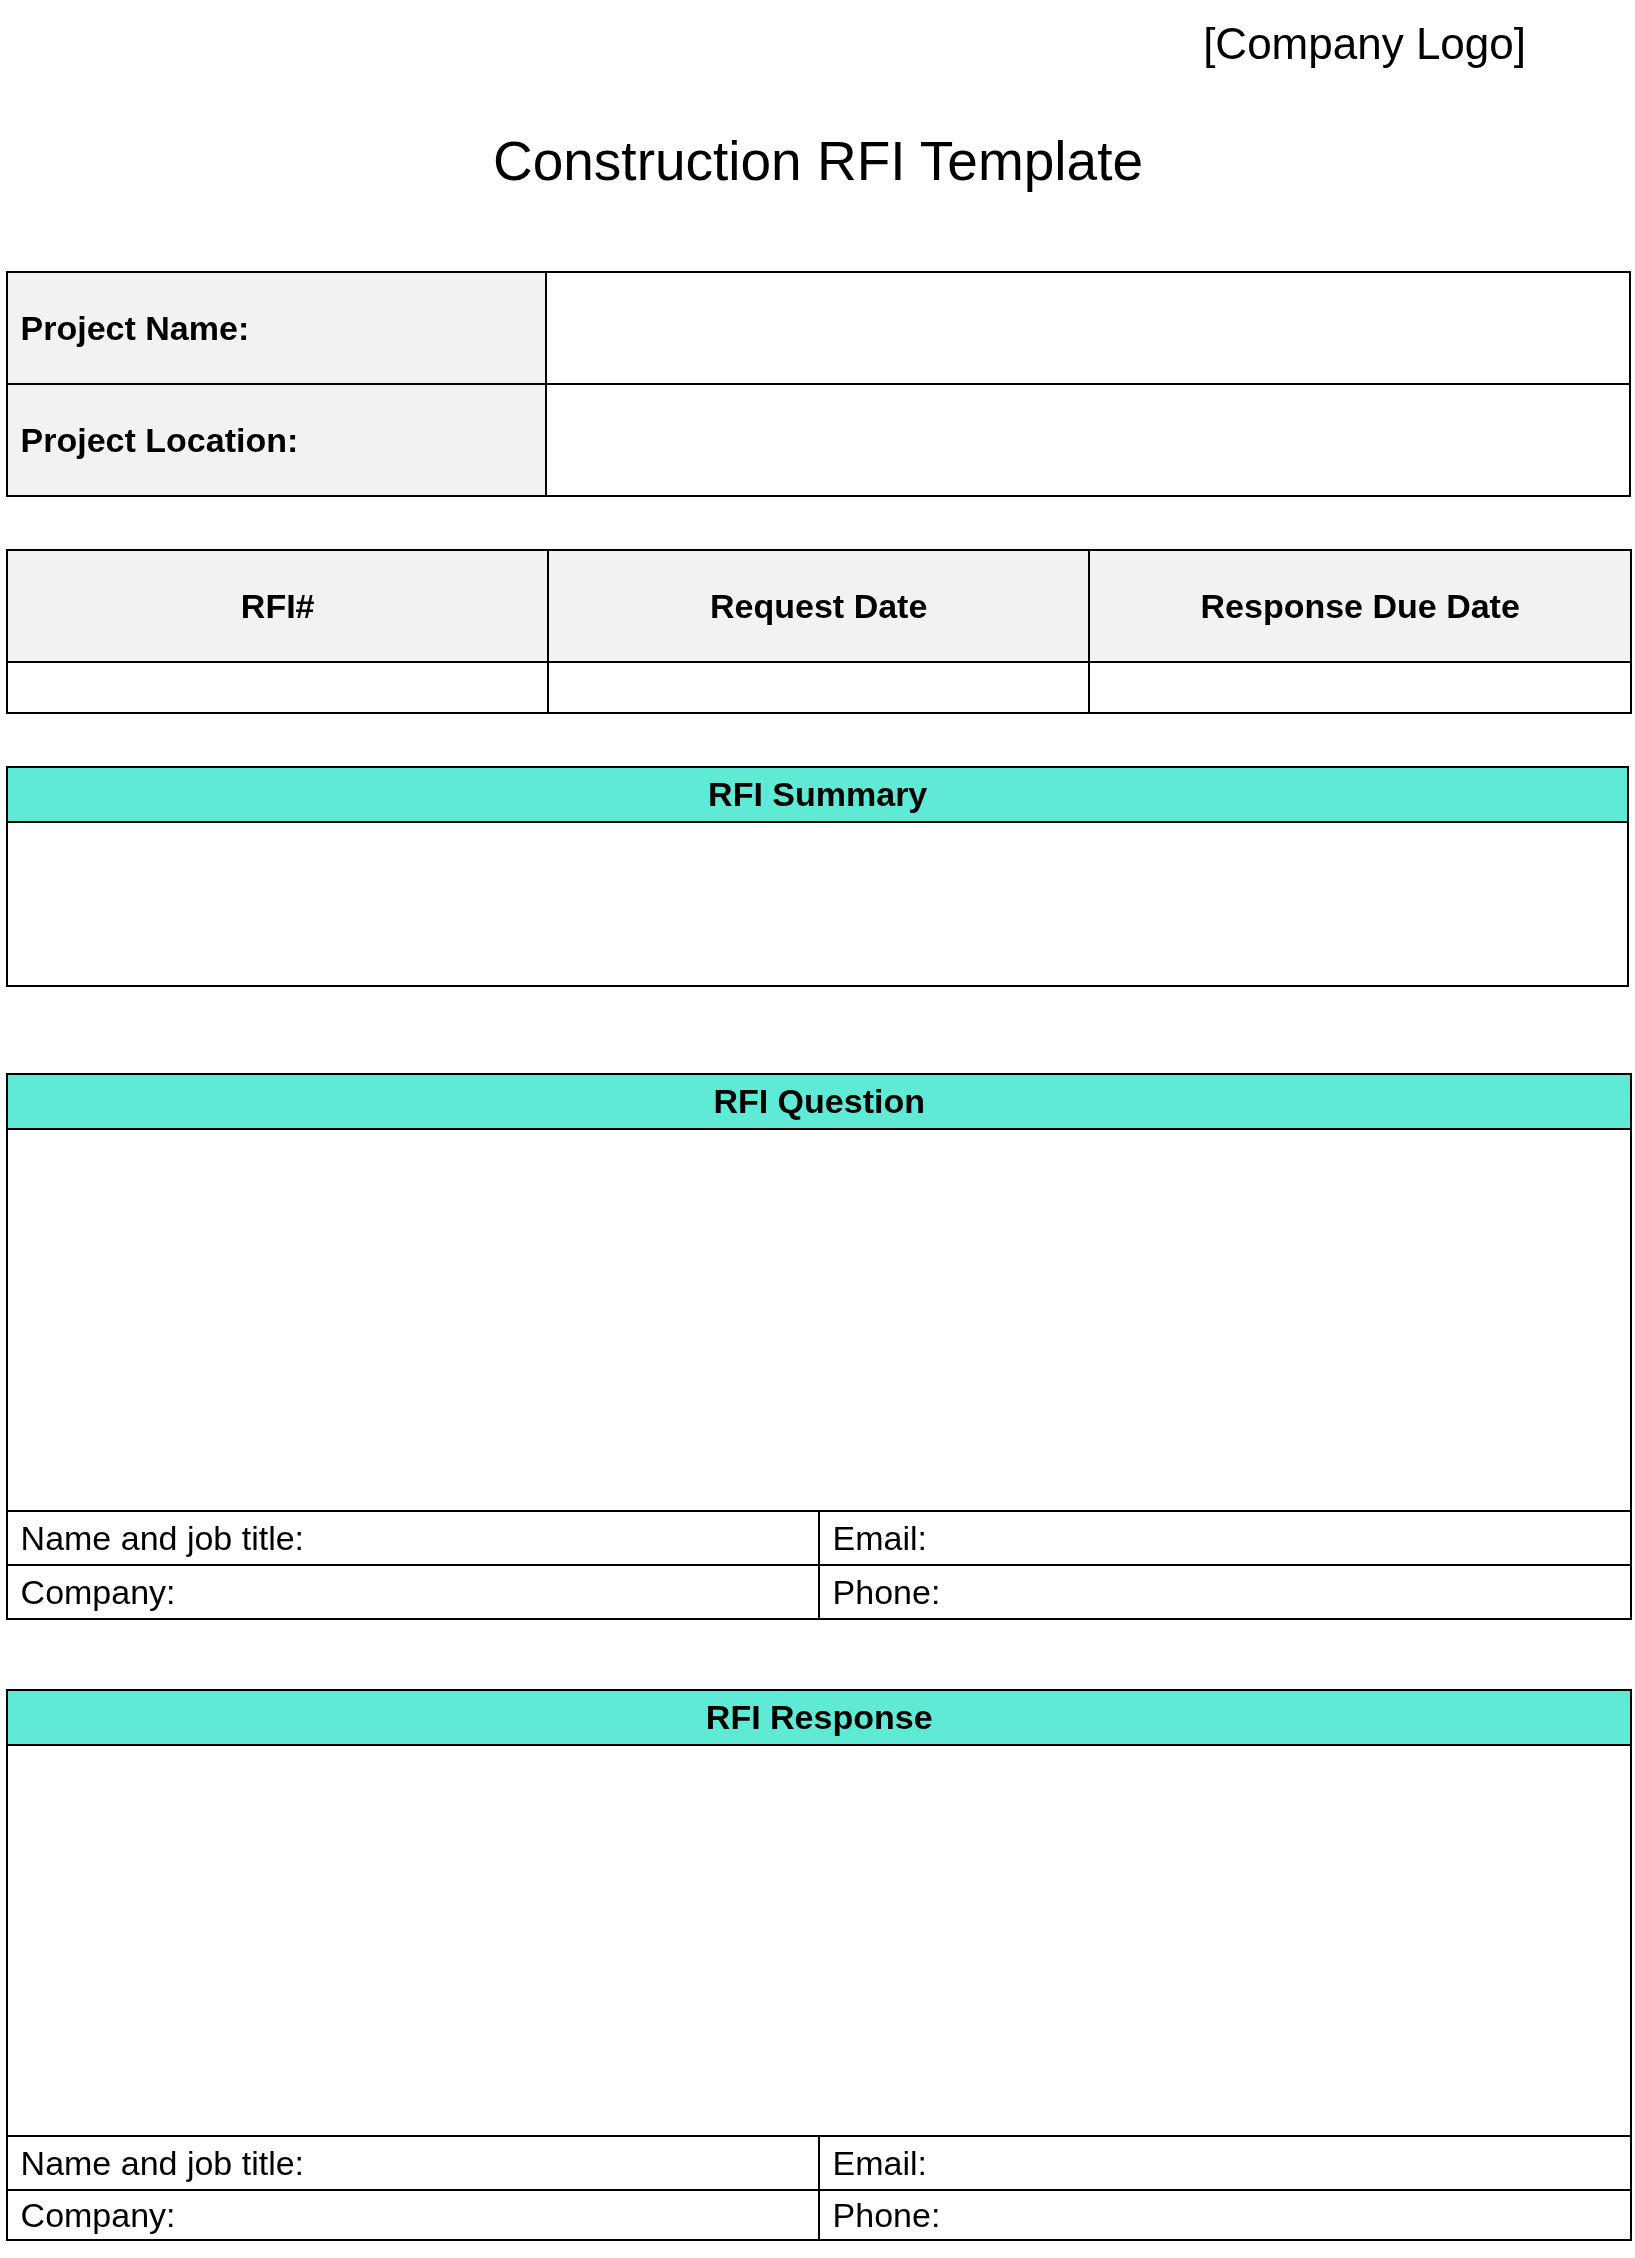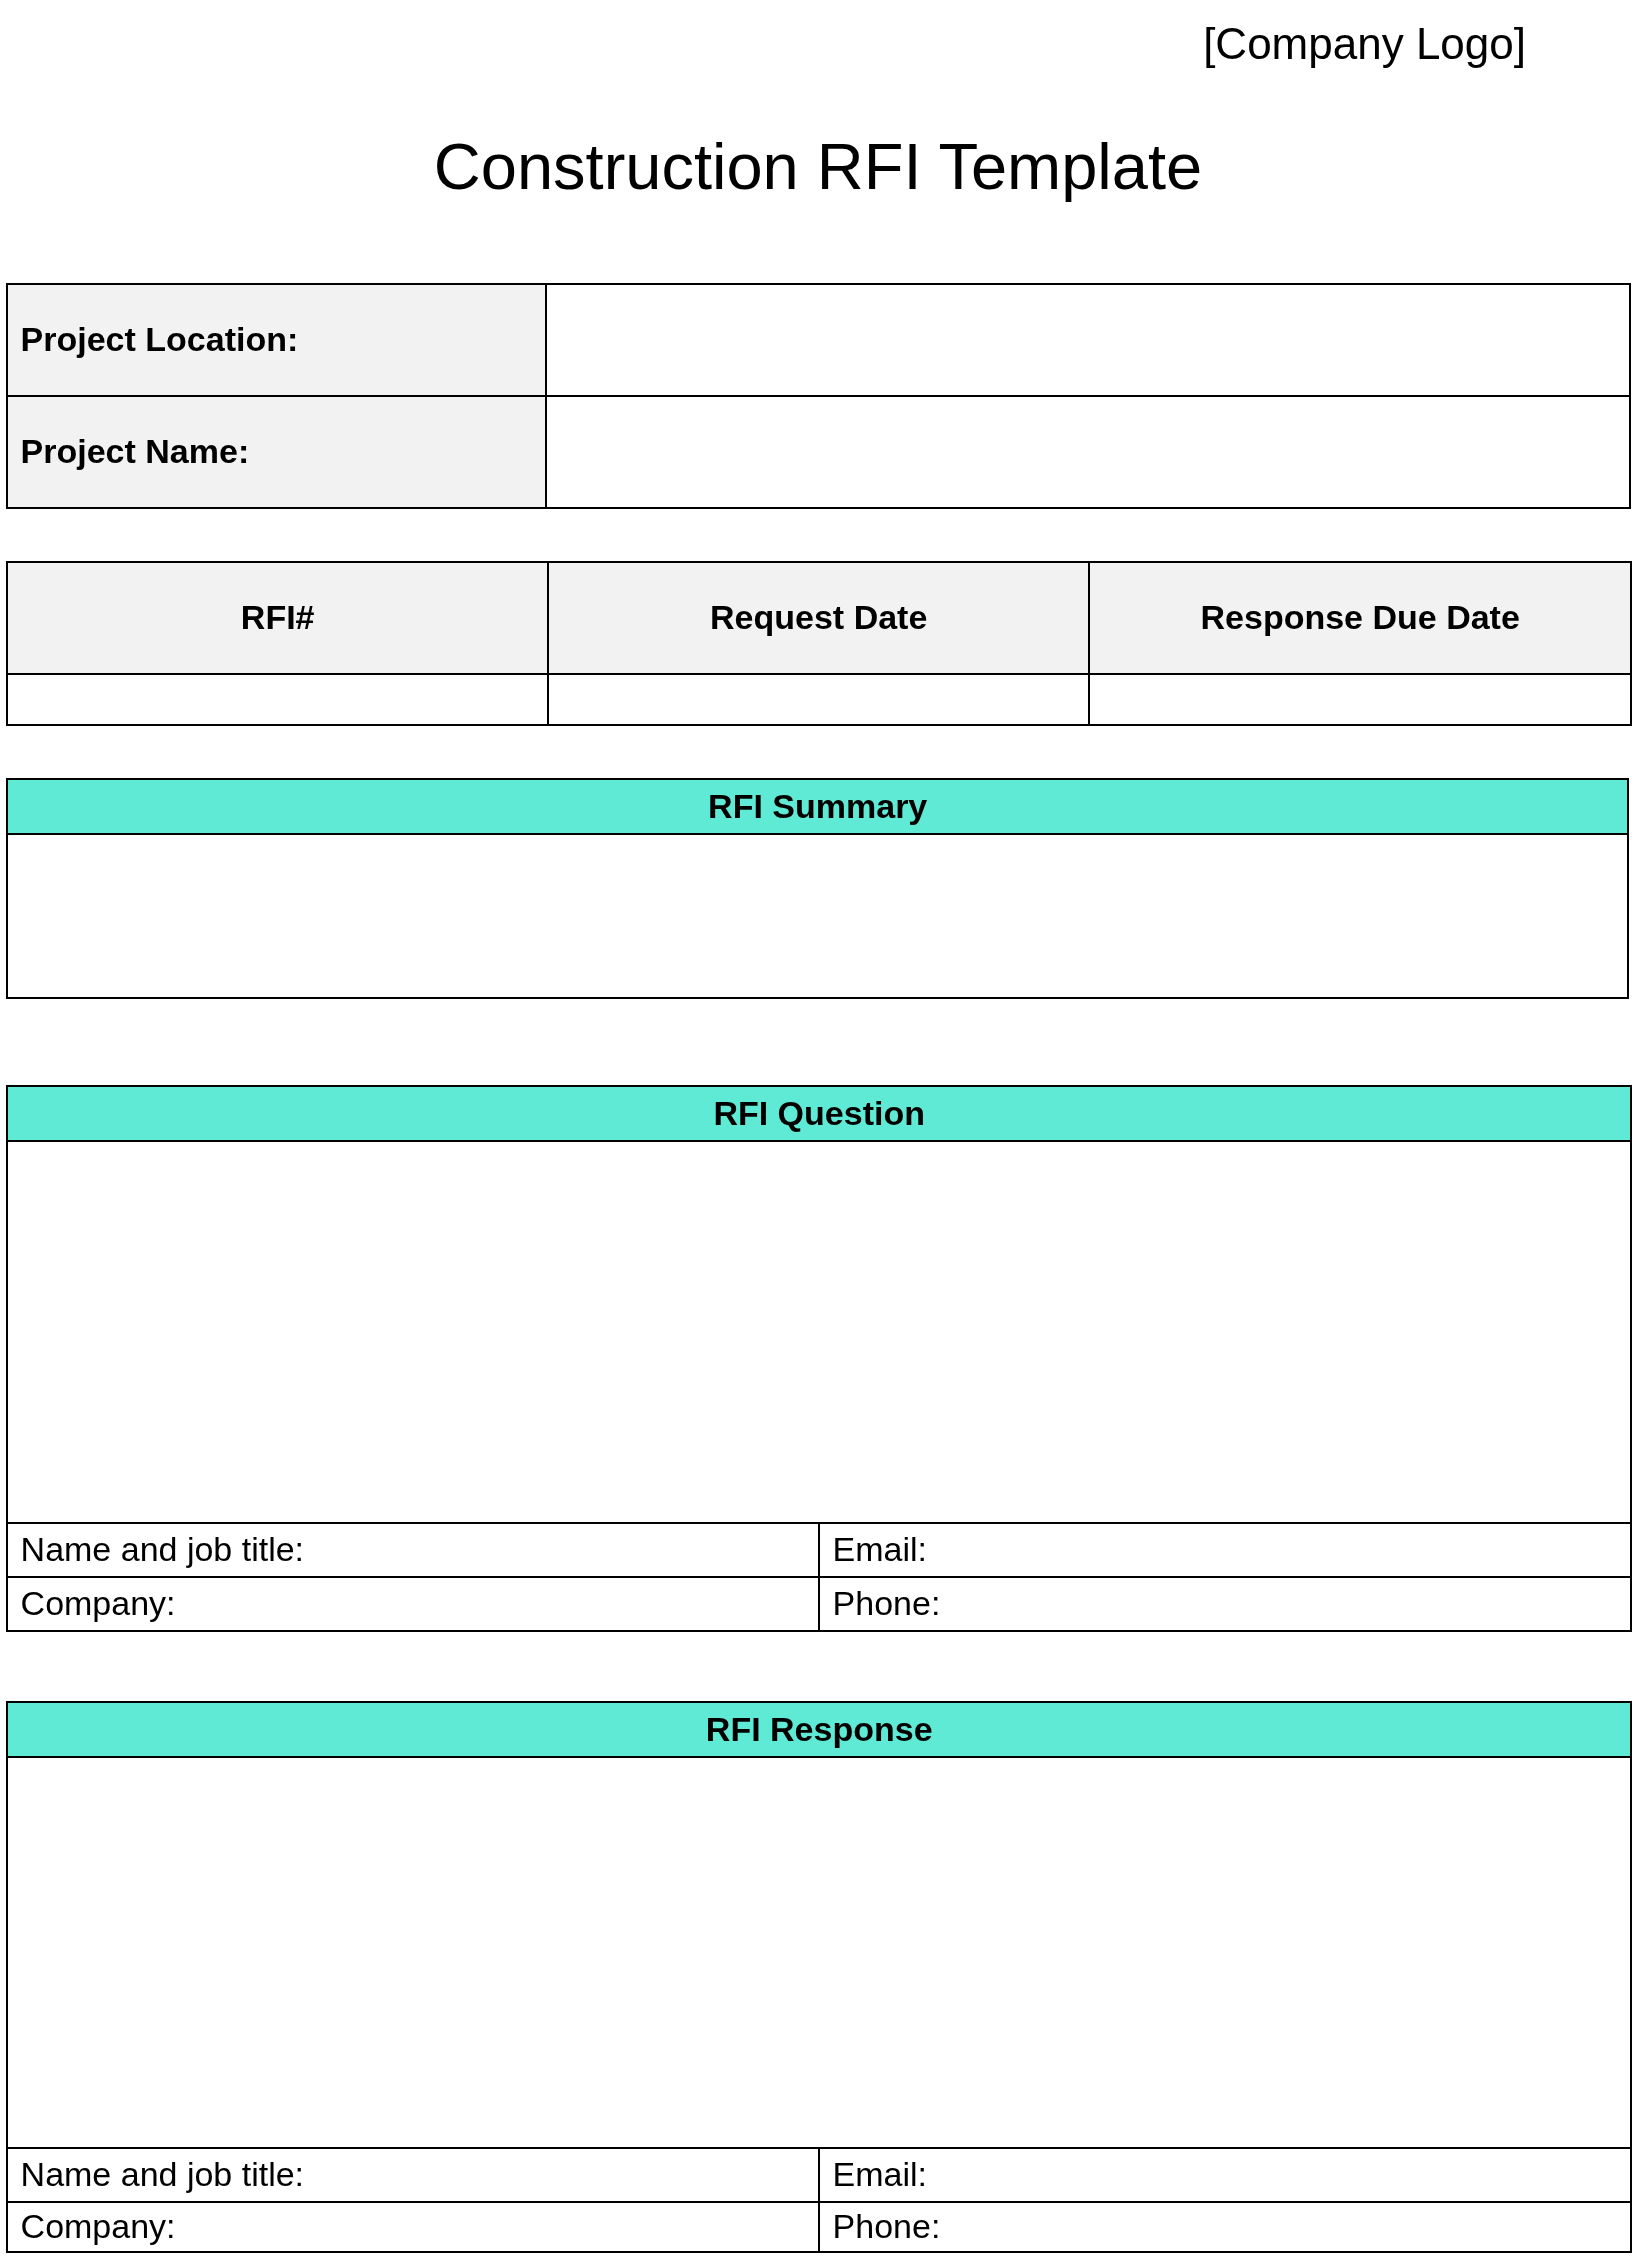--- a/index.html
+++ b/index.html
@@ -20,21 +20,21 @@
     padding-top: 19.4px;
     padding-right: 110px;
     text-align: right;
     font-size: 44px;
     line-height: 1.15;
     font-weight: 400;
   }
   .doc-title {
     margin-top: 60px;
     text-align: center;
-    font-size: 65px;
+    font-size: 55px;
     line-height: 1.15;
     font-weight: 400;
   }
   table {
     border-collapse: collapse;
     table-layout: fixed;
     width: 1623px;
     margin-left: 6.2px;
   }
   td {
@@ -77,25 +77,25 @@
 
   <div class="doc-title">Construction RFI Template</div>
 
   <table class="t-project">
     <colgroup>
         <col style="width:539px">
         <col style="width:1084px">
       </colgroup>
     <tbody>
         <tr>
+      <td class="shade-light bold">Project Name:</td>
+      <td></td>
+    </tr>
+    <tr>
       <td class="shade-light bold">Project Location:</td>
-      <td></td>
-    </tr>
-    <tr>
-      <td class="shade-light bold">Project Name:</td>
       <td></td>
     </tr>
   </tbody>
     </table>
 
   <table class="t-info">
     <colgroup>
         <col style="width:541px">
         <col style="width:541px">
         <col style="width:542px">

